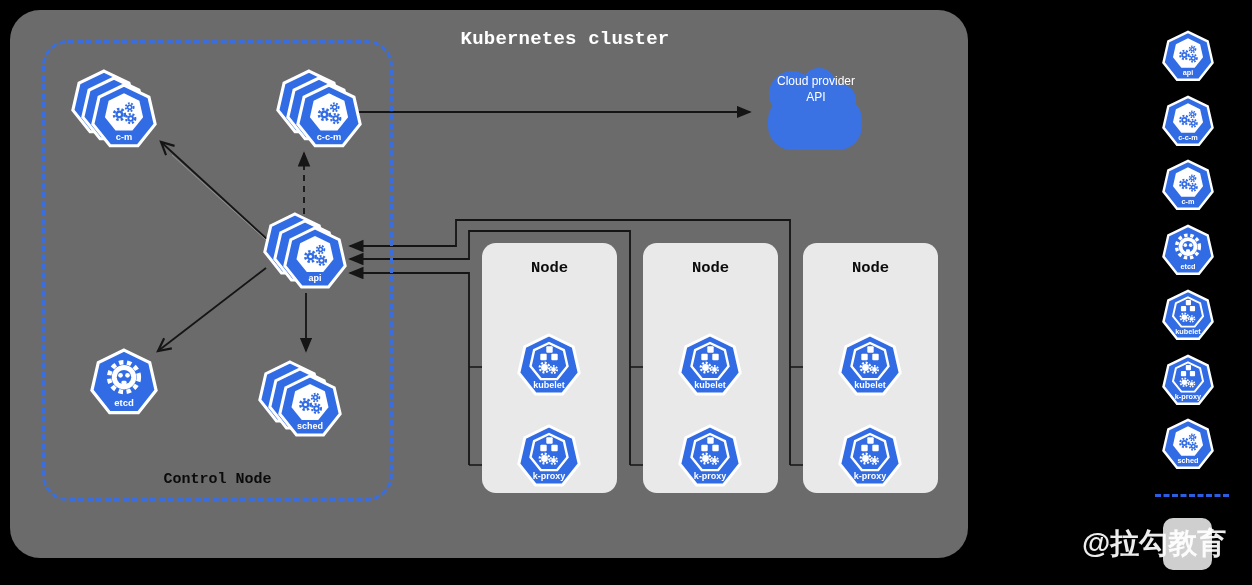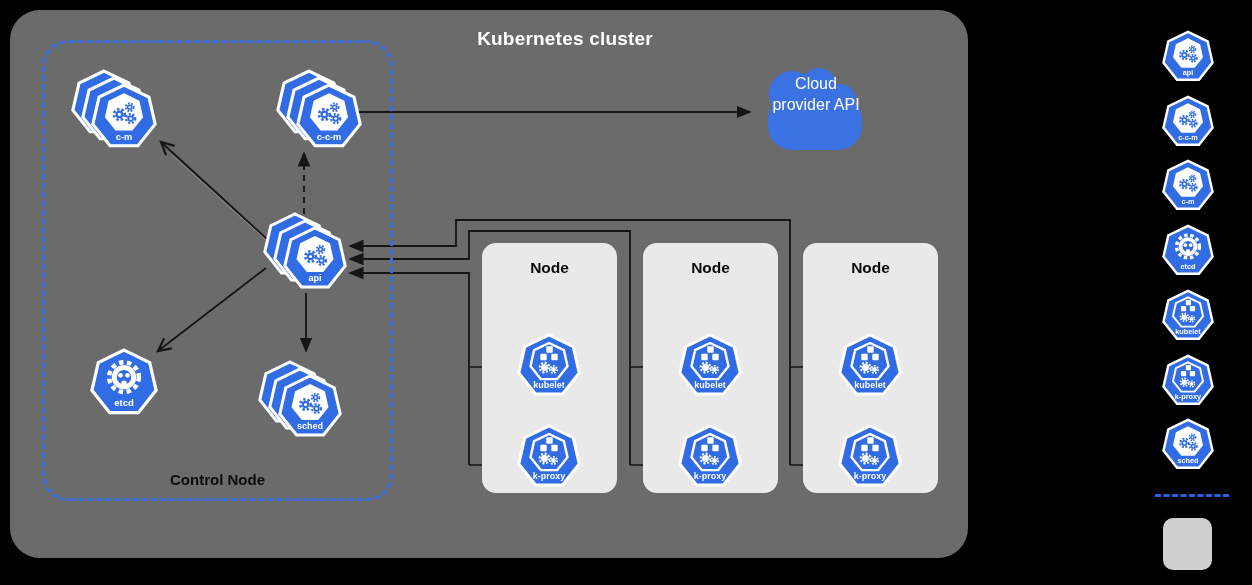--- a/index.html
+++ b/index.html
@@ -1,18 +1,18 @@
 <!DOCTYPE html>
 <html><head>
 <meta charset="utf-8">
 <style>
   html,body{margin:0;padding:0;background:#000;}
   #stage{position:relative;width:1252px;height:585px;background:#000;overflow:hidden;
          font-family:"Liberation Sans","DejaVu Sans",sans-serif;}
-  .serif{font-family:Liberation Sans, sans-serif;font-weight:bold;}
+  .serif{font-family:Liberation Mono, monospace;font-weight:bold;}
 
   #cluster-box{position:absolute;left:10px;top:10px;width:958px;height:548px;
                background:#6b6b6b;border-radius:30px;}
   #cluster-title{position:absolute;left:415px;top:28px;width:300px;text-align:center;
                  color:#fff;font-size:19px;letter-spacing:.2px;}
   #control-plane{position:absolute;left:42px;top:40px;width:351px;height:461px;
                  border:3px dashed #3a6ede;border-radius:26px;box-sizing:border-box;}
   #control-plane-label{position:absolute;left:42px;top:471px;width:351px;text-align:center;
                  color:#0b0b0b;font-size:15px;}
 
@@ -20,21 +20,21 @@
             border-radius:14px;}
   .node-title{margin-top:16px;text-align:center;color:#0b0b0b;font-size:15.5px;}
 
   #connector-layer{position:absolute;left:0;top:0;width:1252px;height:585px;pointer-events:none;}
 
   .icon-wrap{position:absolute;}
   .icon-wrap svg{position:absolute;overflow:visible;}
 
   #cloud-wrap{position:absolute;left:756px;top:60px;width:118px;height:92px;}
   #cloud-label{position:absolute;left:768px;top:74px;width:96px;text-align:center;
-               color:#fff;font-size:16px;line-height:1.3;}
+               color:#fff;font-size:12px;line-height:1.3;}
 
   #legend-divider{position:absolute;left:1155px;top:494px;width:74px;height:0;
                   border-top:3px dashed #2c5fe0;}
   #legend-node-box{position:absolute;left:1163px;top:518px;width:49px;height:52px;
                    background:#cfcfcf;border-radius:10px;}
   #watermark{position:absolute;left:1082px;top:524px;color:rgba(255,255,255,.93);
              font-size:29px;font-weight:bold;white-space:nowrap;}
 </style>
 </head>
 <body>
@@ -443,13 +443,14 @@
             <circle cx="38.5" cy="33.5" r="4.4" fill="none" stroke="#326ce5" stroke-width="2.2" stroke-dasharray="1.9800000000000002 1.6720000000000002"></circle>
             <circle cx="38.5" cy="33.5" r="1.32" fill="#fff"></circle>
             <text x="32" y="54" text-anchor="middle" font-size="9" font-weight="bold" fill="#fff" font-family="Liberation Sans, DejaVu Sans, sans-serif">sched</text>
           </svg>
         </div>
       </div>
     </div>
   <div id="legend-divider"></div>
   <div id="legend-node-box"></div>
 
+  <div id="watermark">@拉勾教育</div>
 </div>
 
 </body></html>

